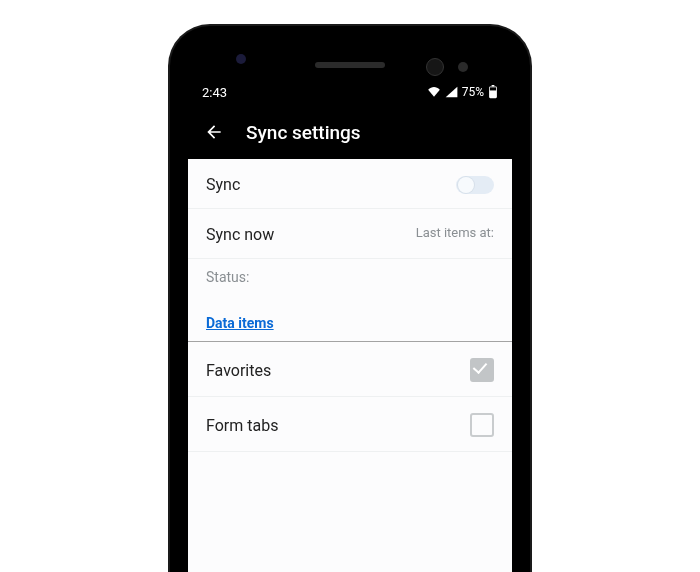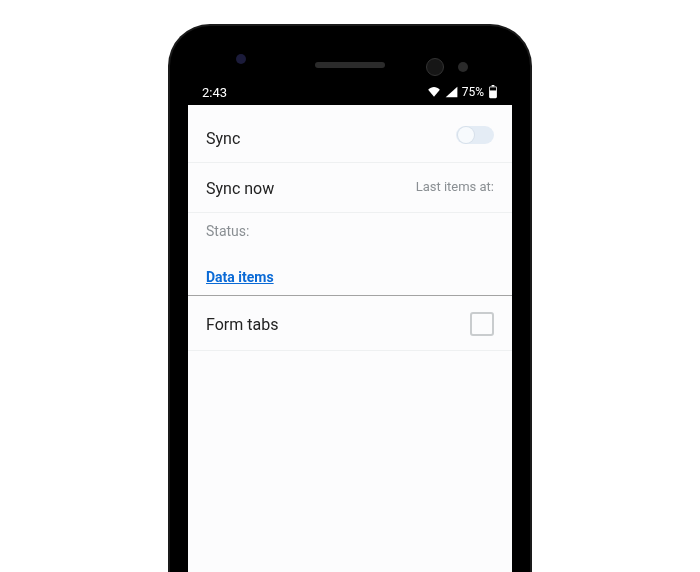--- a/index.html
+++ b/index.html
@@ -106,21 +106,21 @@
     color: #2e2e2e;
     height: 100%;
   }
   .row {
     padding: 16px 18px 14px 18px;
     border-bottom: 1px solid #eef0f1;
     display: flex;
     align-items: center;
     justify-content: space-between;
   }
-  .row .main { display:flex; flex-direction:column; gap:2px;margin-top:8px; }
+  .row .main { display:flex; flex-direction:column; gap:2px; }
   .row .label { font-size: 16px; color:#222; }
   .row .sub   { font-size: 13px; color:#8a8f93; }
   .row.status-row { border-bottom:none; padding-bottom:8px; padding-top:10px; }
   .row.status-row .label { font-size:14px; color:#8a8f93; }
   .section-hdr {
     padding: 22px 18px 10px 18px;
     font-size: 14px;
     font-weight: 700;
     color: #0a6ad6;
     border-bottom: 1px solid #a3a3a3;
@@ -199,20 +199,28 @@
             <span>
               <svg width="10" height="14" viewBox="0 0 12 18">
                 <rect x="1" y="2" width="10" height="15" rx="1.5" fill="#fff"></rect>
                 <rect x="4" y="0" width="4" height="2" rx="1" fill="#fff"></rect>
                 <rect x="2" y="3" width="8" height="4" fill="#000"></rect>
               </svg>
             </span>
           </div>
         </div>
 
+        <div class="title-bar">
+          <span class="back">
+            <svg width="20" height="20" viewBox="0 0 24 24">
+              <path d="M20 11H7.8l5.6-5.6L12 4l-8 8 8 8 1.4-1.4L7.8 13H20z" fill="#fff"></path>
+            </svg>
+          </span>
+          <span class="title">Sync settings</span>
+        </div>
 
         <div class="content">
 
           <div class="row">
             <div class="main">
               <span class="label">Sync</span>
             </div>
             <div class="toggle">
               <div class="knob"></div>
             </div>
@@ -222,20 +230,24 @@
             <span class="label">Sync now</span>
             <span class="sub">Last items at:</span>
           </div>
 
           <div class="row status-row">
             <span class="label">Status:</span>
           </div>
 
           <div class="section-hdr">Data items</div>
 
+          <div class="row">
+            <span class="label">Favorites</span>
+            <span class="checkbox checked"></span>
+          </div>
 
 
           <div class="row">
             <span class="label">Form tabs</span>
             <span class="checkbox"></span>
           </div>
 
         </div>
       </div>
     </div>

